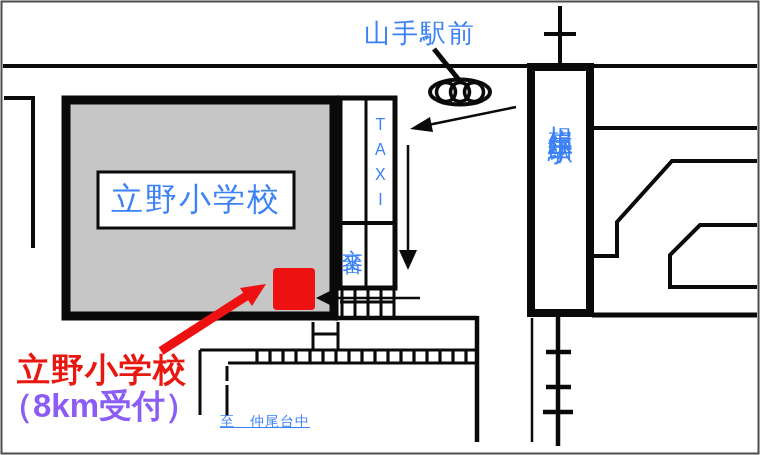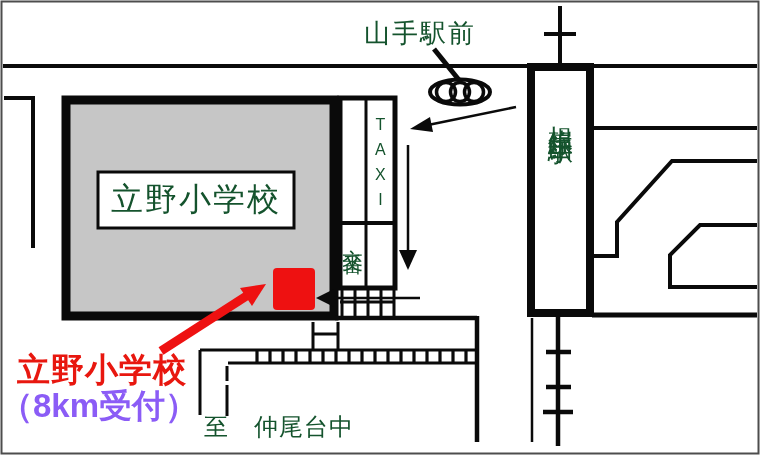--- a/index.html
+++ b/index.html
@@ -1,30 +1,30 @@
 <!DOCTYPE html>
 <html><head>
 <meta charset="utf-8">
 <style>
   html,body{margin:0;padding:0;background:#fff;}
   .map{
     position:relative;width:760px;height:455px;background:#fff;overflow:hidden;
     font-family:"Liberation Sans","DejaVu Sans",sans-serif;color:#0a0a0a;
   }
   .map svg{position:absolute;left:0;top:0;}
-  .lbl{position:absolute;white-space:nowrap;line-height:1.12;color:#14532d;}
+  .lbl{position:absolute;white-space:nowrap;line-height:1.12;color:#3b82f6;}
   .v{writing-mode:vertical-rl;text-orientation:upright;}
   .lbl-rotary{left:364px;top:19px;font-size:26px;letter-spacing:2px;}
   .lbl-plate{left:98px;top:172px;width:196px;height:56px;display:flex;align-items:center;justify-content:center;font-size:32px;letter-spacing:2px;}
   .lbl-taxi{left:371px;top:116px;font-size:16px;letter-spacing:8px;}
   .lbl-kouban{left:341px;top:232px;font-size:21px;letter-spacing:5px;}
   .lbl-station{left:547px;top:106px;font-size:25px;letter-spacing:3px;}
   .lbl-red1{left:17px;top:352px;font-size:33px;font-weight:bold;color:#e8170f;letter-spacing:1px;}
   .lbl-red2{left:0px;top:388px;font-size:33px;font-weight:bold;color:#8b5cf6;}
-  .lbl-south{left:204px;top:414px;font-size:24px;letter-spacing:1px;}
+  .lbl-south{left:220px;top:414px;font-size:14px;letter-spacing:1px;text-decoration:underline;}
 </style>
 </head>
 <body>
 
 <div class="map">
 
   <svg width="760" height="455" viewBox="0 0 760 455">
 
     <rect x="1.5" y="1.5" width="757" height="452" fill="#ffffff" stroke="#4d4d4d" stroke-width="2"></rect>
 

